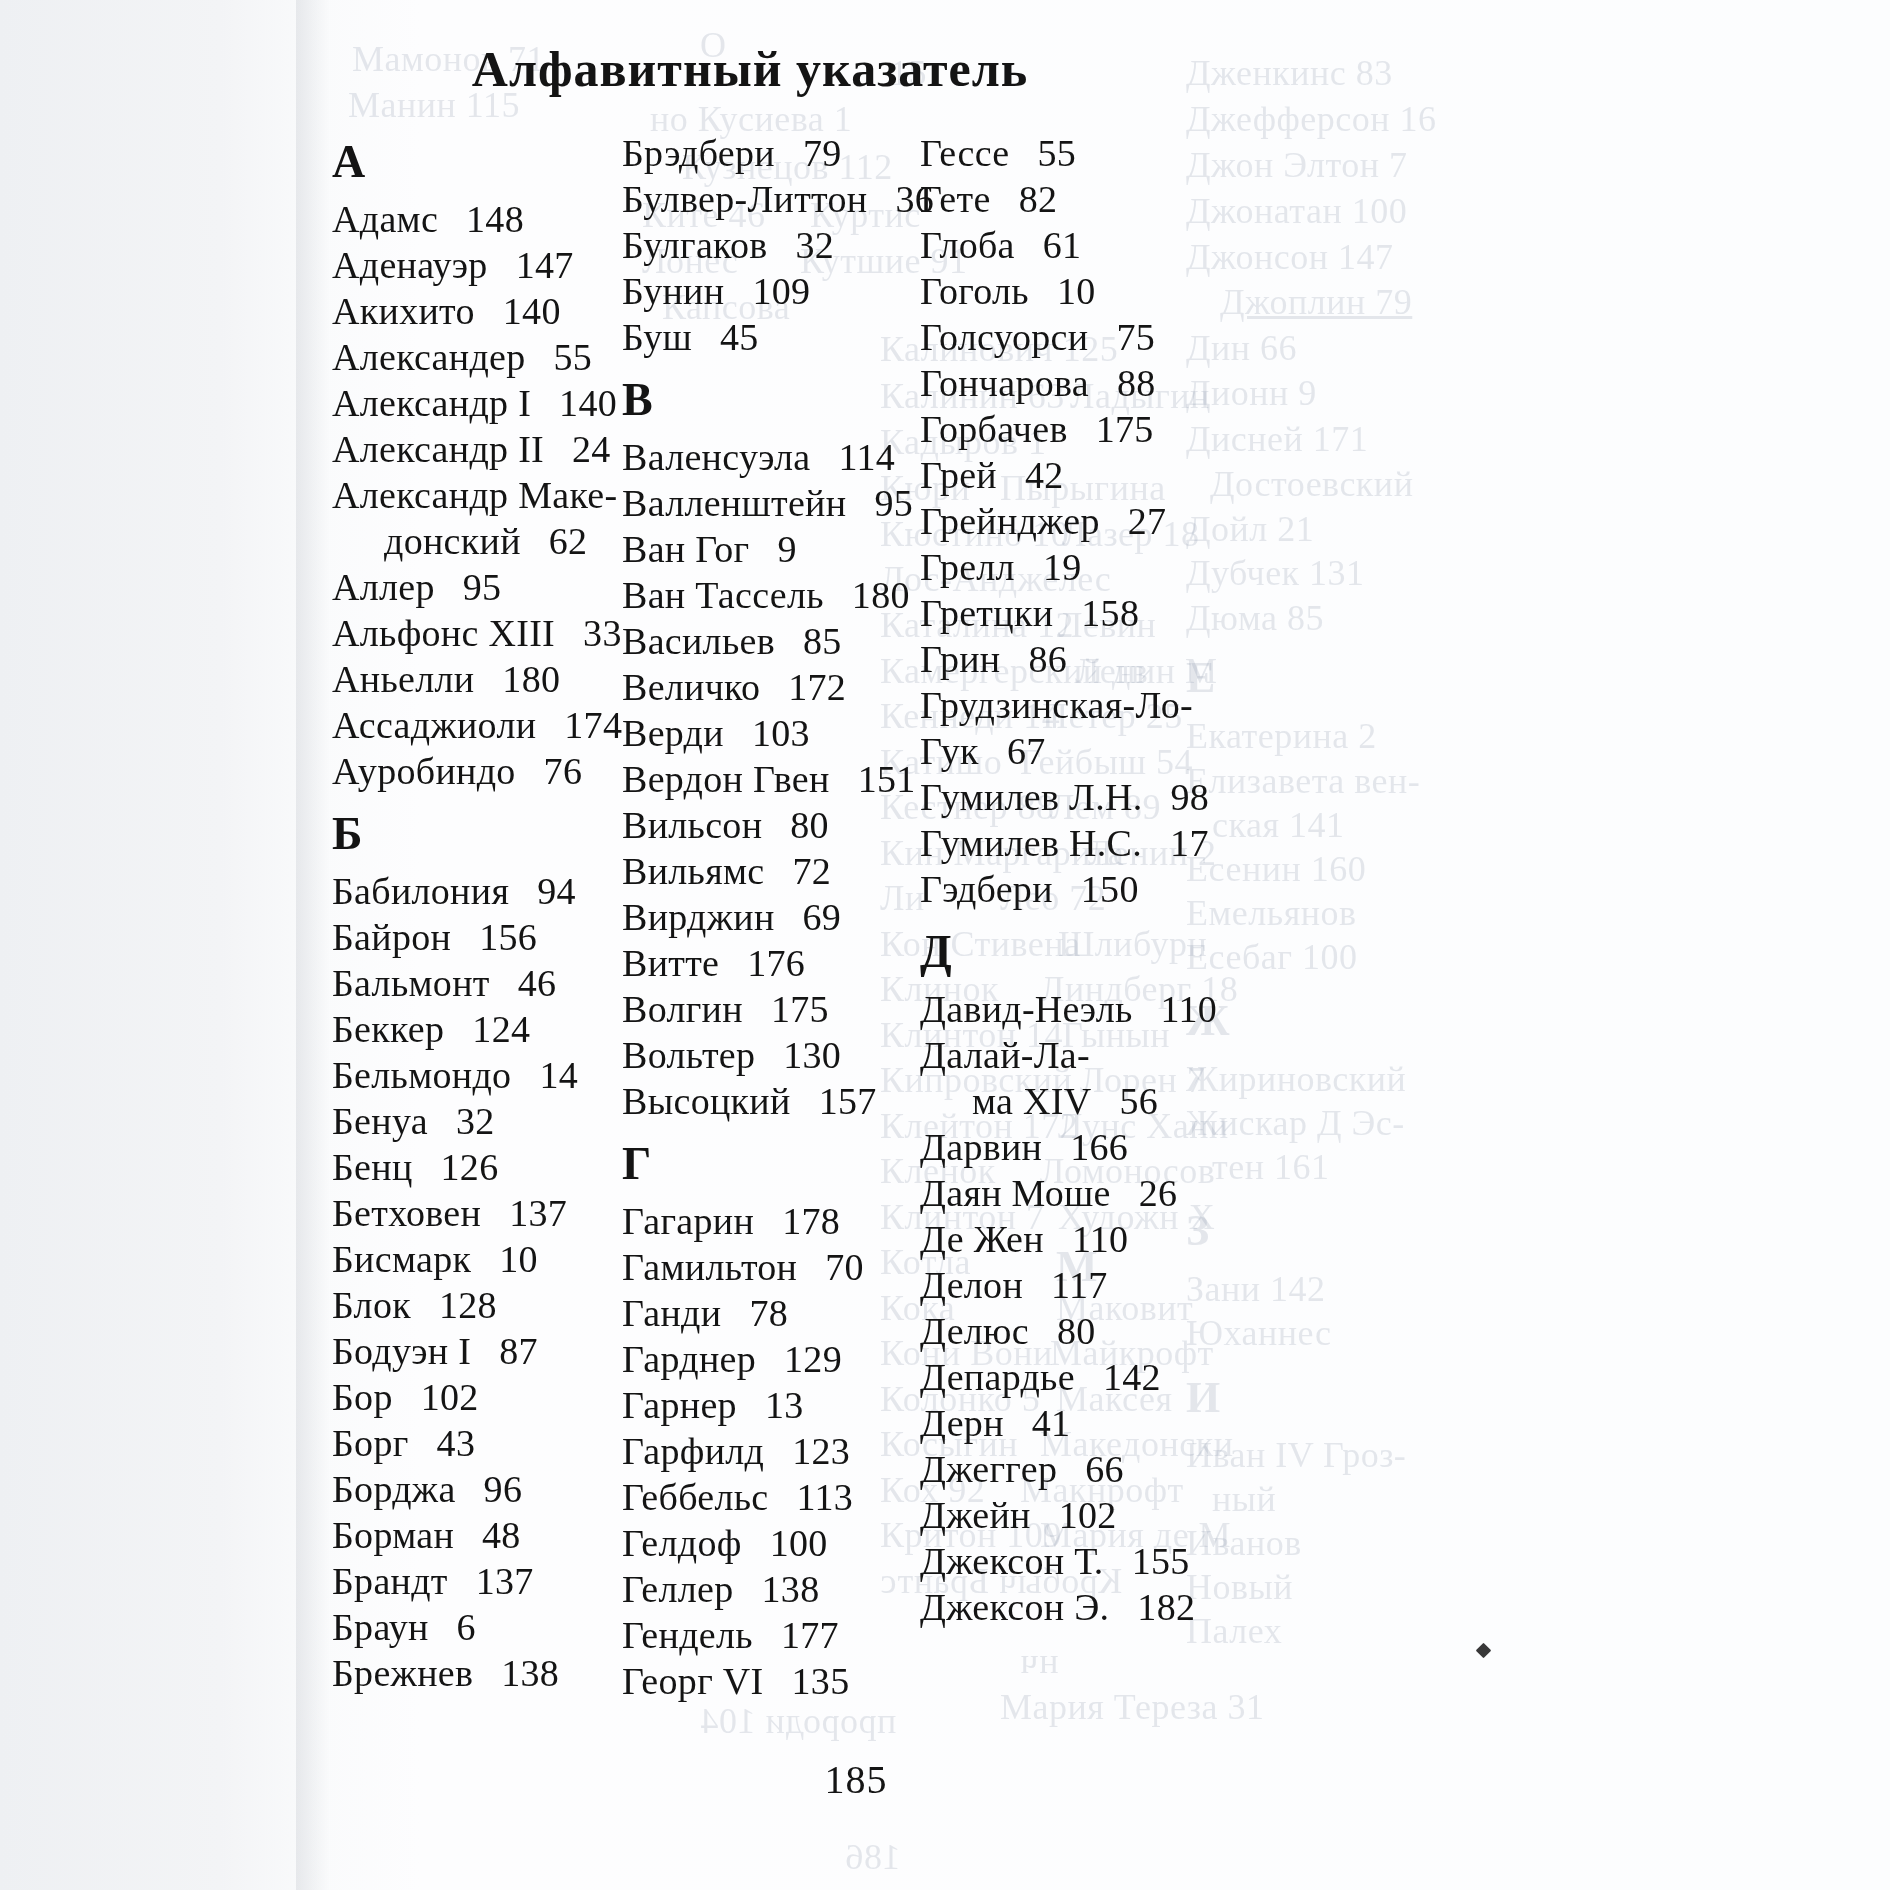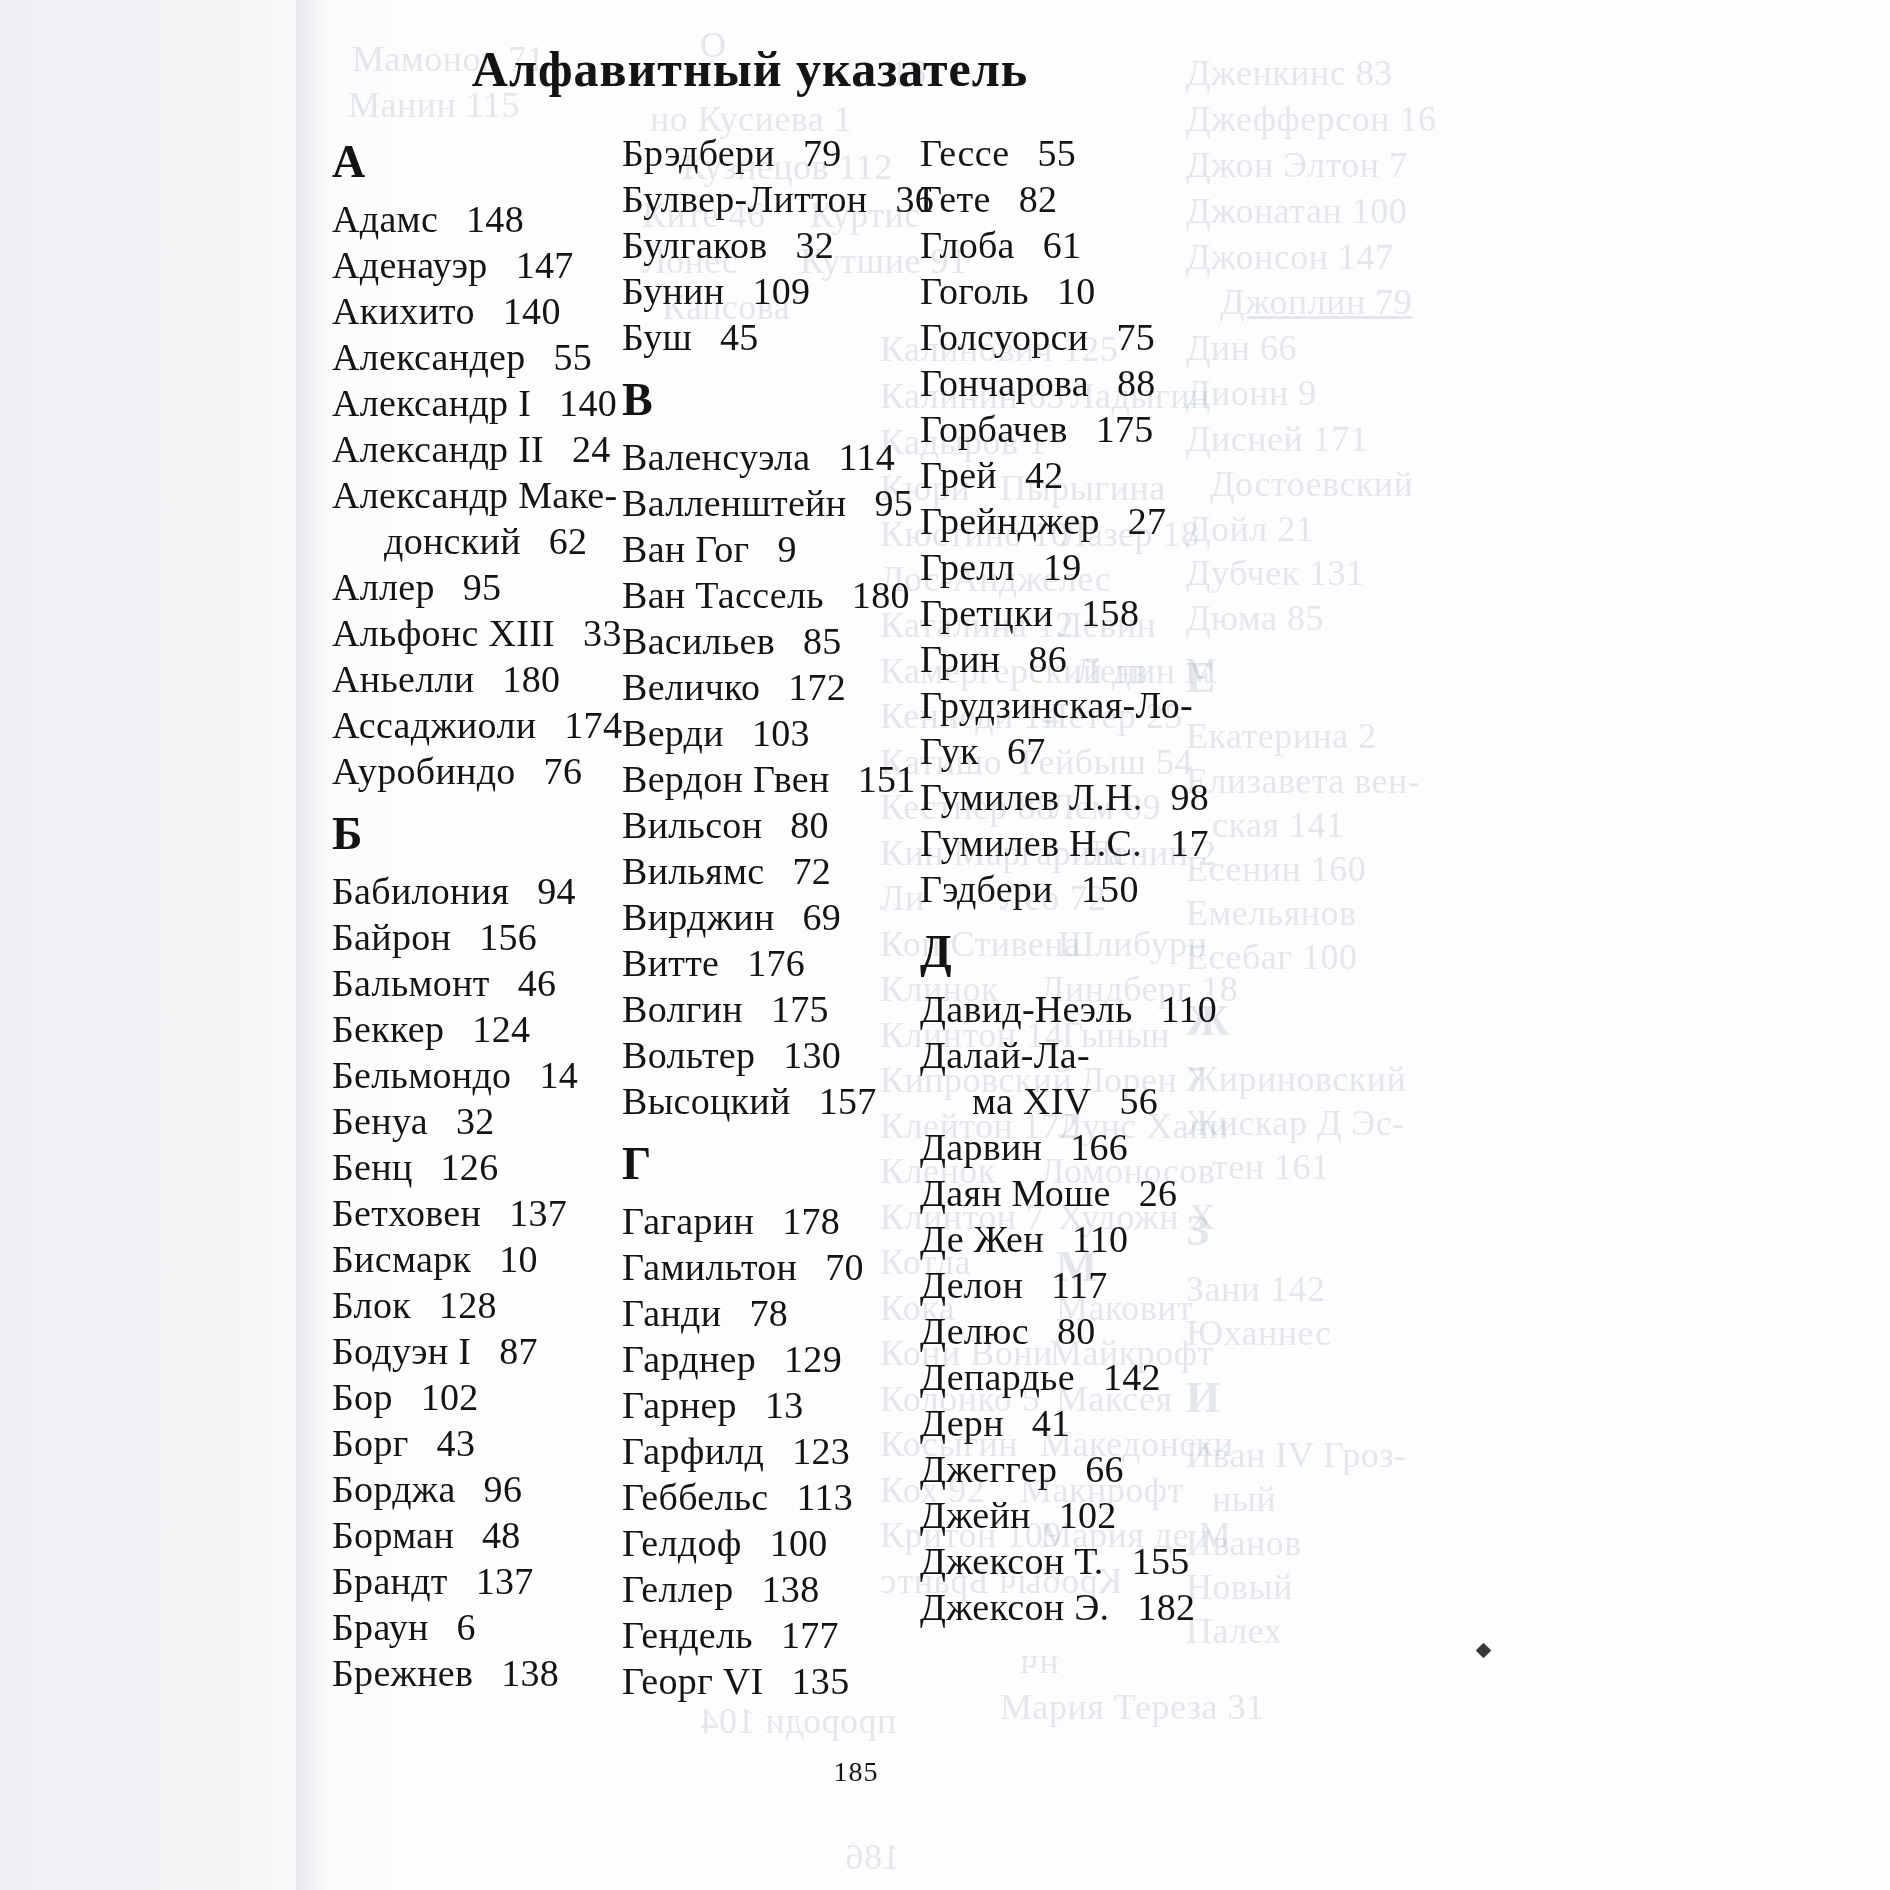--- a/index.html
+++ b/index.html
@@ -23,21 +23,21 @@
   .col{position:absolute;}
   .col0{left:332px;top:122px;width:300px;}
   .col1{left:622px;top:130px;width:312px;}
   .col2{left:920px;top:130px;width:330px;}
   .entry{font-size:38px;line-height:46px;white-space:nowrap;letter-spacing:.3px;}
   .entry .pg{margin-left:28px;}
   .entry.cont{padding-left:52px;}
   .letter{font-size:46px;font-weight:bold;line-height:48px;padding:16px 0 10px;}
   .pageno{
     position:absolute;left:786px;top:1756px;width:140px;text-align:center;
-    font-size:28px;letter-spacing:1px;
+    font-size:40px;letter-spacing:1px;
   }
   .bleed-layer{position:absolute;inset:0;pointer-events:none;}
   .bleed{
     position:absolute;font-size:36px;white-space:nowrap;letter-spacing:.5px;
     color:#8d99ad;opacity:.22;filter:blur(.6px);
   }
   .bleed.hd{font-size:44px;font-weight:bold;}
   .bleed.mir{transform:scaleX(-1);}
   .inkspot{
     position:absolute;left:1478px;top:1645px;width:11px;height:11px;

